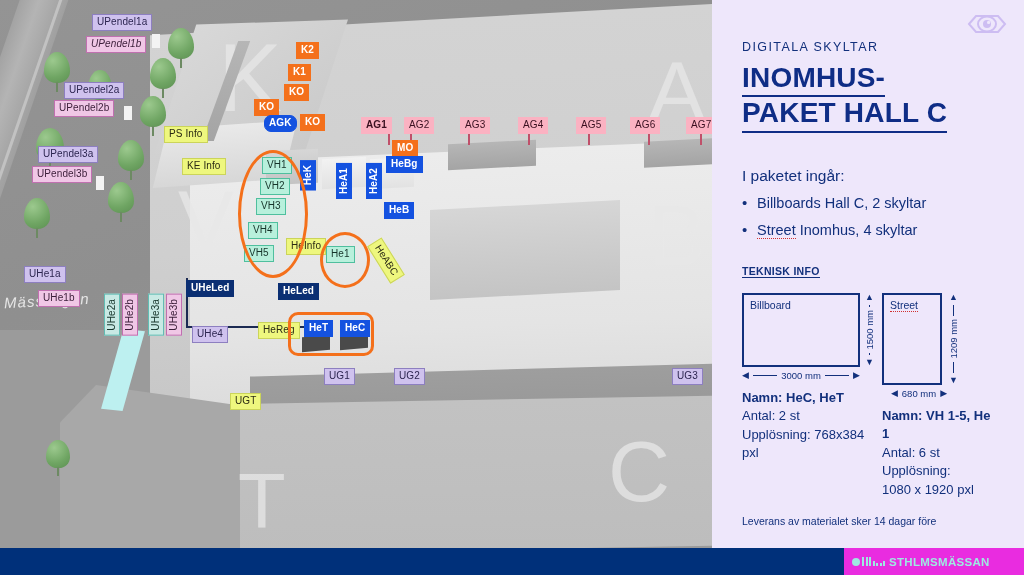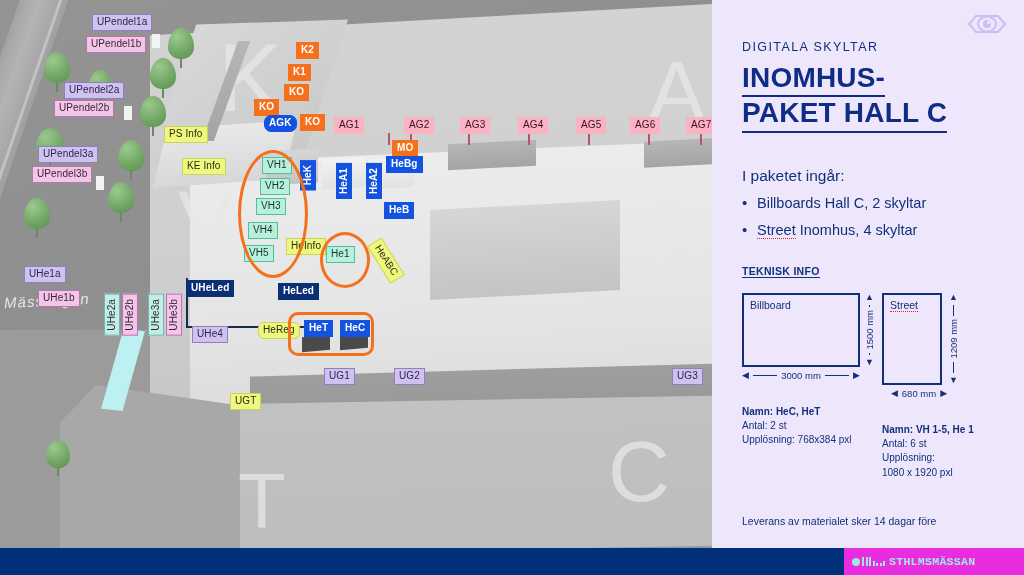--- a/index.html
+++ b/index.html
@@ -254,29 +254,29 @@
   .dim-h .bar { flex: 1; height: 1px; background: #12307c; position: relative; }
   .dim-v {
     position: absolute; top: 0; height: 100%;
     display: flex; flex-direction: column; align-items: center;
     justify-content: center; gap: 3px;
     color: #12307c; font-size: 9.5px;
   }
   .dim-v .barv { flex: 1; width: 1px; background: #12307c; }
   .dim-v .vtxt { writing-mode: vertical-rl; transform: rotate(180deg); white-space: nowrap; }
   .arrow-l, .arrow-r, .arrow-u, .arrow-d { color: #12307c; font-size: 9px; line-height: 1; }
-  .meta { color: #12307c; font-size: 10px; line-height: 1.42; margin-top: 24px; }
+  .meta { color: #12307c; font-size: 13px; line-height: 1.42; margin-top: 8px; }
   .meta .b { font-weight: 700; }
   .delivery {
     color: #12307c; font-size: 10.5px; line-height: 1.5;
     position: absolute; left: 30px; bottom: 18px; right: 18px;
   }
 
   
-  #footer { position: absolute; left: 0; top: 548px; width: 1024px; height: 27px; font-family: Liberation Mono, monospace; }
+  #footer { position: absolute; left: 0; top: 548px; width: 1024px; height: 27px; }
   .foot-navy { position: absolute; left: 0; top: 0; width: 844px; height: 27px; background: #00307a; }
   .foot-magenta {
     position: absolute; left: 844px; top: 0; width: 180px; height: 27px;
     background: #e92ce0;
     display: flex; align-items: center; gap: 4px; padding-left: 8px;
   }
   .logo-mark { display: flex; align-items: center; gap: 2px; }
   .logo-dot { width: 8px; height: 8px; border-radius: 50%; background: #9fe9e2; }
   .logo-bars { display: flex; gap: 1.5px; align-items: flex-end; height: 9px; }
   .logo-bars i { width: 2px; background: #9fe9e2; display: block; }
@@ -374,21 +374,21 @@
     <div class="pin" style="left:528px; top:133px; height:12px;"></div>
     <div class="pin" style="left:588px; top:133px; height:12px;"></div>
     <div class="pin" style="left:648px; top:133px; height:12px;"></div>
     <div class="pin" style="left:700px; top:133px; height:12px;"></div>
 
     <div class="conn" style="left:186px; top:278px; width:142px; height:50px;"></div>
 
     <div class="street-name" style="left:4px; top:292px;">Mässvägen</div>
 
     <div class="lbl purple" style="left:92px; top:14px;">UPendel1a</div>
-    <div class="lbl pinkv" style="left:86px; top:36px;">UPendel1b</div>
+    <div class="lbl pinkv" style="left:86px; top:36px;font-style:italic;">UPendel1b</div>
     <div class="lbl purple" style="left:64px; top:82px;">UPendel2a</div>
     <div class="lbl pinkv" style="left:54px; top:100px;">UPendel2b</div>
     <div class="lbl purple" style="left:38px; top:146px;">UPendel3a</div>
     <div class="lbl pinkv" style="left:32px; top:166px;">UPendel3b</div>
 
     <div class="lbl purple" style="left:24px; top:266px;">UHe1a</div>
     <div class="lbl pinkv" style="left:38px; top:290px;">UHe1b</div>
     <div class="lbl mintb vert-up" style="left:104px; top:294px;">UHe2a</div>
     <div class="lbl pinkv vert-up" style="left:122px; top:294px;">UHe2b</div>
     <div class="lbl mintb vert-up" style="left:148px; top:294px;">UHe3a</div>
@@ -396,34 +396,34 @@
     <div class="lbl navy" style="left:186px; top:280px;">UHeLed</div>
     <div class="lbl purple" style="left:192px; top:326px;">UHe4</div>
 
     <div class="lbl orange" style="left:296px; top:42px;">K2</div>
     <div class="lbl orange" style="left:288px; top:64px;">K1</div>
     <div class="lbl orange" style="left:284px; top:84px;">KO</div>
     <div class="lbl orange" style="left:254px; top:99px;">KO</div>
     <div class="lbl orange" style="left:300px; top:114px;">KO</div>
     <div class="lbl blue" style="left:264px; top:115px;border-radius:7px;">AGK</div>
 
-    <div class="lbl pinkag" style="left:334px; top:117px;">AG1</div>
+    <div class="lbl pinkag" style="left:361px; top:117px;font-weight:bold;">AG1</div>
     <div class="lbl pinkag" style="left:404px; top:117px;text-align:right;">AG2</div>
     <div class="lbl pinkag" style="left:460px; top:117px;">AG3</div>
     <div class="lbl pinkag" style="left:518px; top:117px;">AG4</div>
     <div class="lbl pinkag" style="left:576px; top:117px;">AG5</div>
     <div class="lbl pinkag" style="left:630px; top:117px;">AG6</div>
     <div class="lbl pinkag" style="left:686px; top:117px;">AG7</div>
     <div class="lbl orange" style="left:392px; top:140px;">MO</div>
 
     <div class="lbl yellow" style="left:164px; top:126px;">PS Info</div>
     <div class="lbl yellow" style="left:182px; top:158px;">KE Info</div>
     <div class="lbl yellow" style="left:286px; top:238px;">HeInfo</div>
     <div class="lbl yellow rot" style="left:364px; top:252px;">HeABC</div>
-    <div class="lbl yellow" style="left:258px; top:322px;border-radius:6px;">HeReg</div>
+    <div class="lbl yellow" style="left:258px; top:322px;">HeReg</div>
     <div class="lbl yellow" style="left:230px; top:393px;">UGT</div>
 
     <div class="lbl mint" style="left:262px; top:157px;">VH1</div>
     <div class="lbl mint" style="left:260px; top:178px;">VH2</div>
     <div class="lbl mint" style="left:256px; top:198px;">VH3</div>
     <div class="lbl mint" style="left:248px; top:222px;">VH4</div>
     <div class="lbl mint" style="left:244px; top:245px;">VH5</div>
 
     <div class="lbl blue vert-up" style="left:300px; top:160px;">HeK</div>
     <div class="lbl blue vert-up" style="left:336px; top:163px;">HeA1</div>

